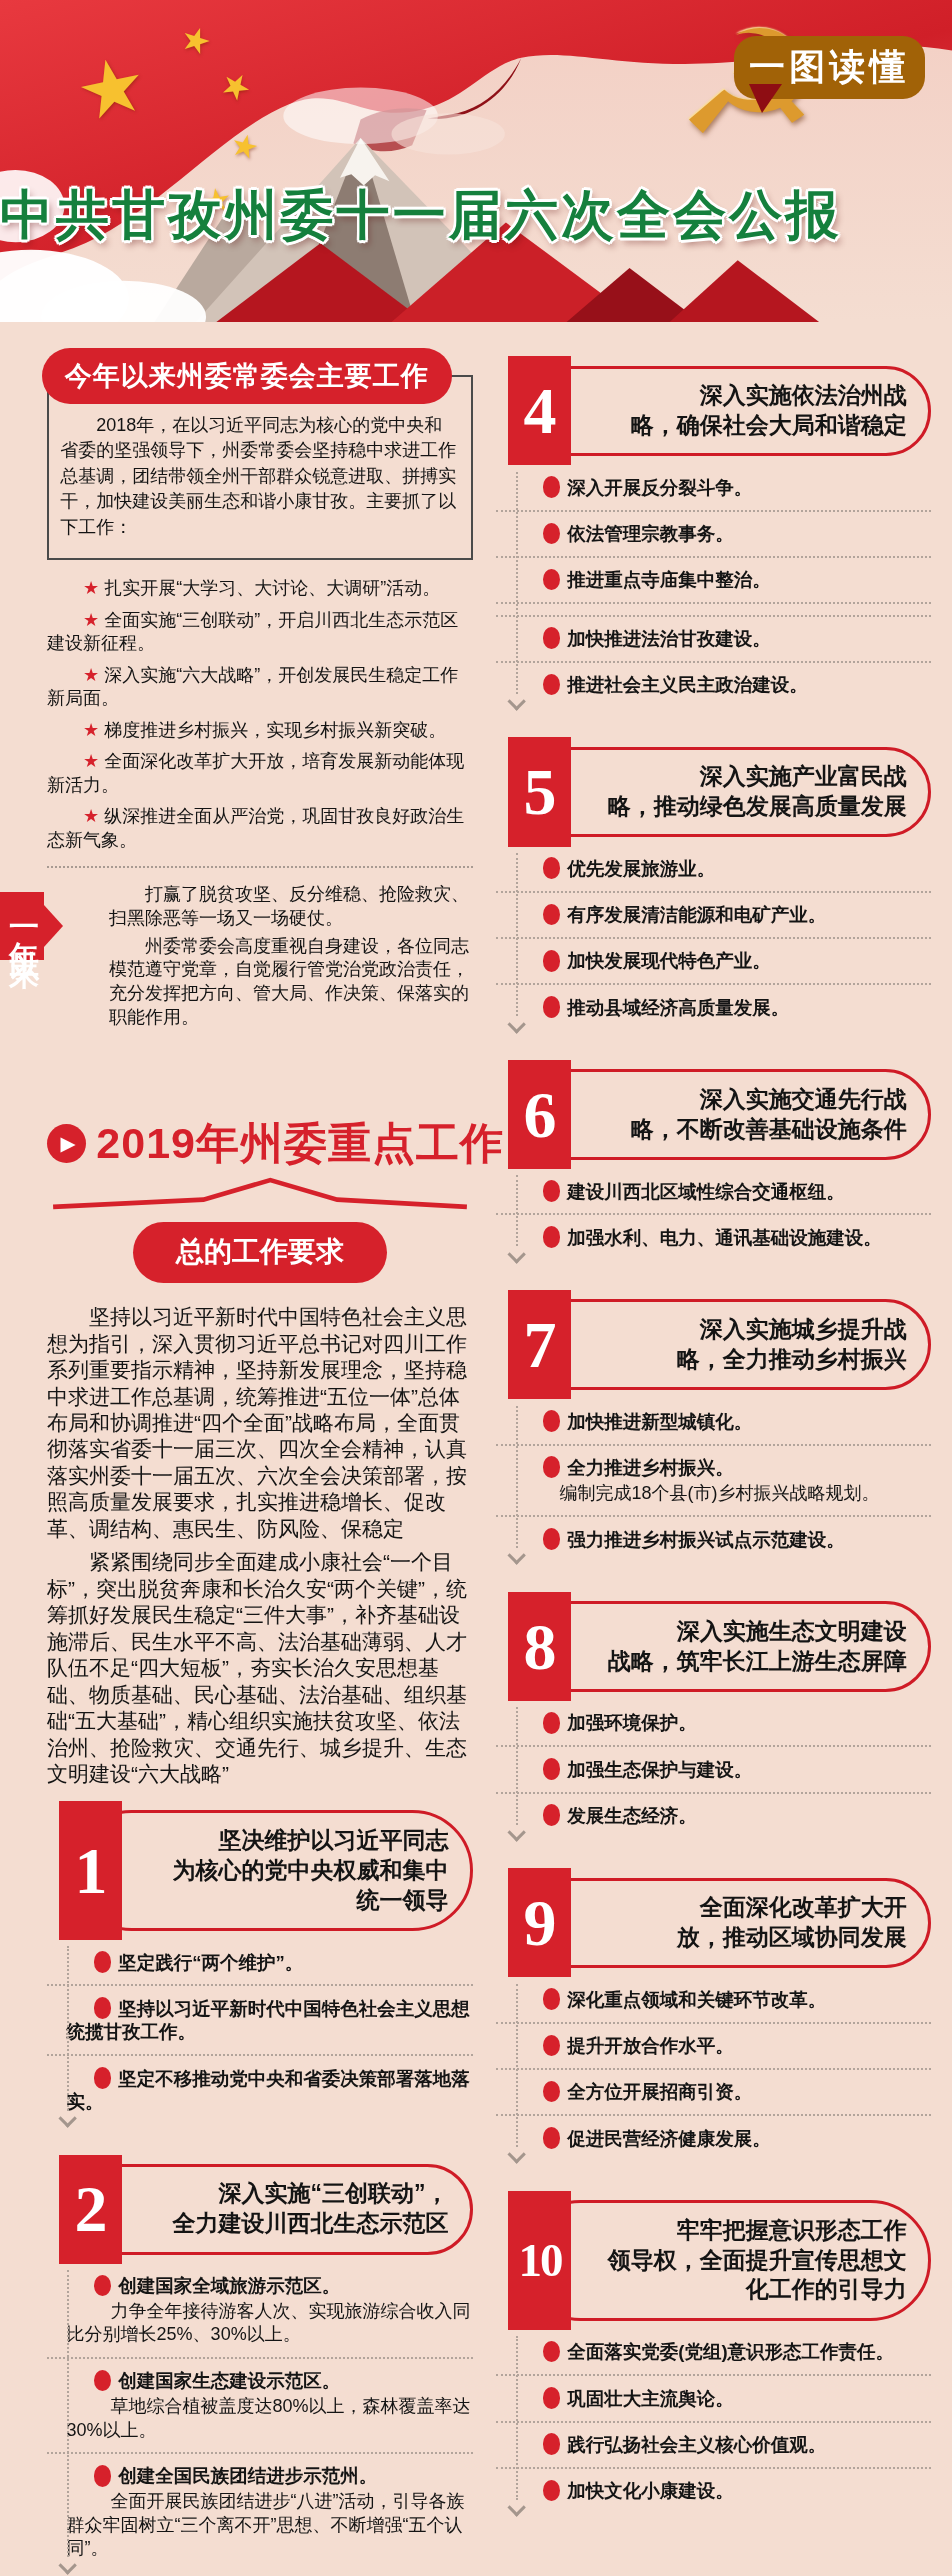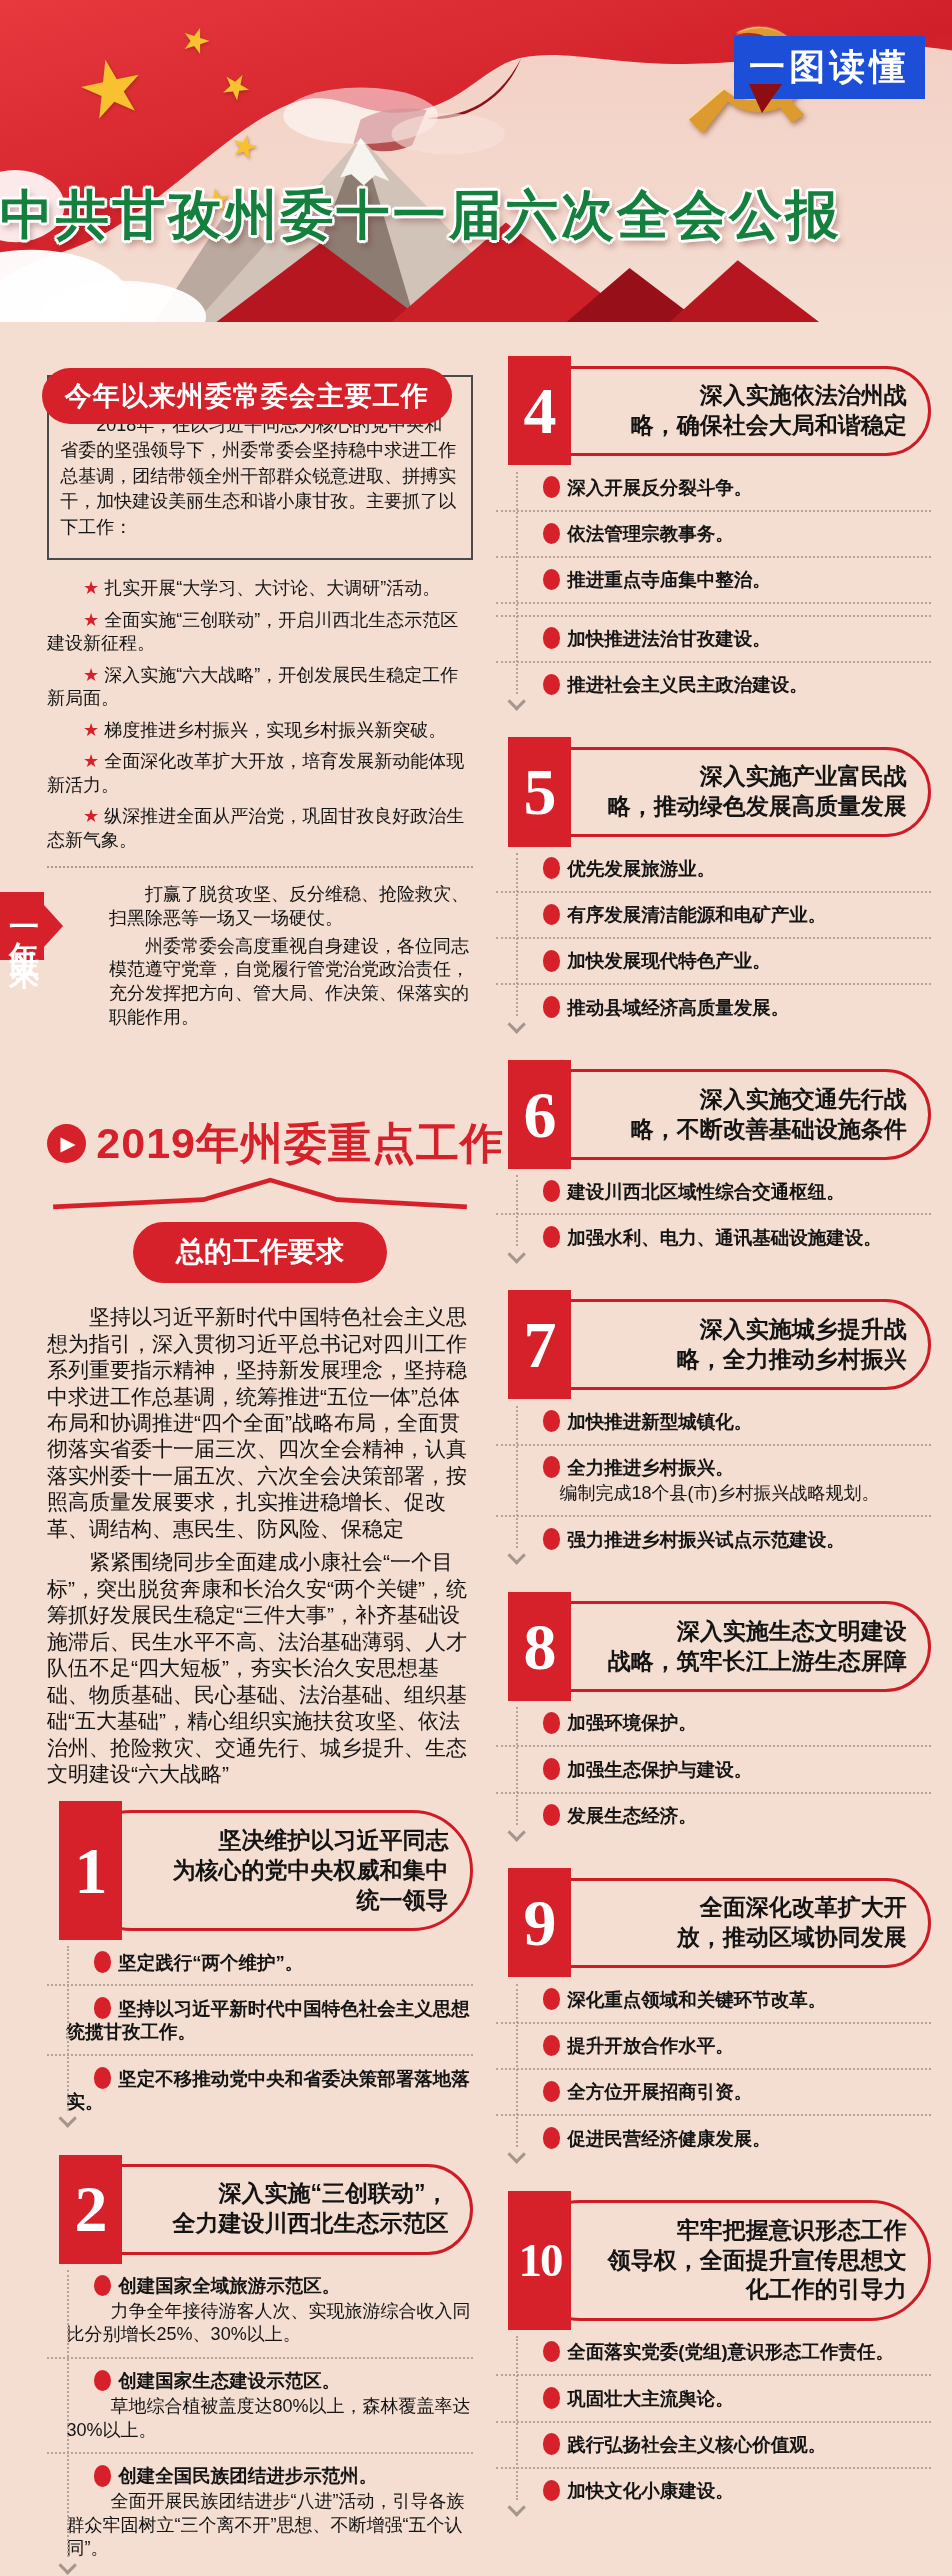--- a/index.html
+++ b/index.html
@@ -6,38 +6,38 @@
   html,body { width:952px; }
   body { font-family:"Liberation Sans","DejaVu Sans",sans-serif; }
   .page { position:relative; width:952px; height:2699px; overflow:hidden; background:#f4ddd1; }
 
   
   .header { position:absolute; top:0; left:0; width:952px; height:322px; overflow:hidden; }
   .header svg.bg { position:absolute; inset:0; }
   .flag-star { position:absolute; color:#f7c12f; text-shadow:1px 1.5px 3.1px rgba(120,30,0,.45); }
   .emblem { position:absolute; right:131px; top:9.3px; font-size:155px; color:#dd9a2e;
             text-shadow:2.1px 2.6px 5.2px rgba(100,40,0,.5), -1px -1px 1.5px #ffe49a; transform:rotate(9deg); line-height:1; }
-  .badge { position:absolute; top:36px; right:27px; background:#1d4ed8; color:#fff;
-           font-size:36px; font-weight:900; letter-spacing:4.1px; padding:7.2px 15.5px; }
+  .badge { position:absolute; top:36px; right:27px; background:#a16207; color:#fff;
+           font-size:36px; font-weight:900; letter-spacing:4.1px; padding:7.2px 15.5px;border-radius:22px; }
   .badge::after { content:""; position:absolute; left:15.5px; bottom:-27px;
            border:13.4px solid transparent; border-top:29px solid #8e0d13; border-right-width:20.6px; }
   .main-title { position:absolute; top:180px; left:0; width:100%; 
            font-size:53px; font-weight:700; letter-spacing:3.1px; color:#15803d;
            text-shadow:-2.1px -2.1px 0 #fff, 2.1px -2.1px 0 #fff, -2.1px 2.1px 0 #fff, 2.1px 2.1px 0 #fff,
                        0 -2.6px 0 #fff, 0 2.6px 0 #fff, -2.6px 0 0 #fff, 2.6px 0 0 #fff, 3.1px 4.6px 7.2px rgba(90,10,10,.45); }
 
   
   .content { position:absolute; top:322px; left:0; width:952px; display:flex; padding:20.6px 20.6px 0 47px; gap:23px; }
   .col-left  { width:426px; flex:none; }
   .col-right { flex:1; min-width:0; }
   .col { color:#141414; }
 
   
   .workbox { position:relative; border:2.1px solid #4a4a4a; margin-top:32px; padding:36px 13.4px 17.5px 11.3px; }
-  .pill { background:#d6212b; color:#fff; font-weight:800; border-radius:36px; text-align:center;margin-top:20px; }
+  .pill { background:#d6212b; color:#fff; font-weight:800; border-radius:36px; text-align:center; }
   .work-pill { position:absolute; top:-29px; left:-7.2px; font-size:27px; letter-spacing:1px; padding:10.3px 23px; white-space:nowrap; }
   .intro { font-size:18px; line-height:1.42; text-indent:2em; }
 
   .stars { margin:17.5px 0 5.2px; }
   .star-item { font-size:18px; line-height:1.3; text-indent:2em; margin:8.2px 0; font-weight:400; }
   .star-icon { color:#d6212b; margin-right:5.2px; }
 
   .hsep { border-top:2.6px dotted #a79a92; margin:13.4px 0 15.5px; }
 
   .year-block { position:relative; margin-left:62px; min-height:216px; }

